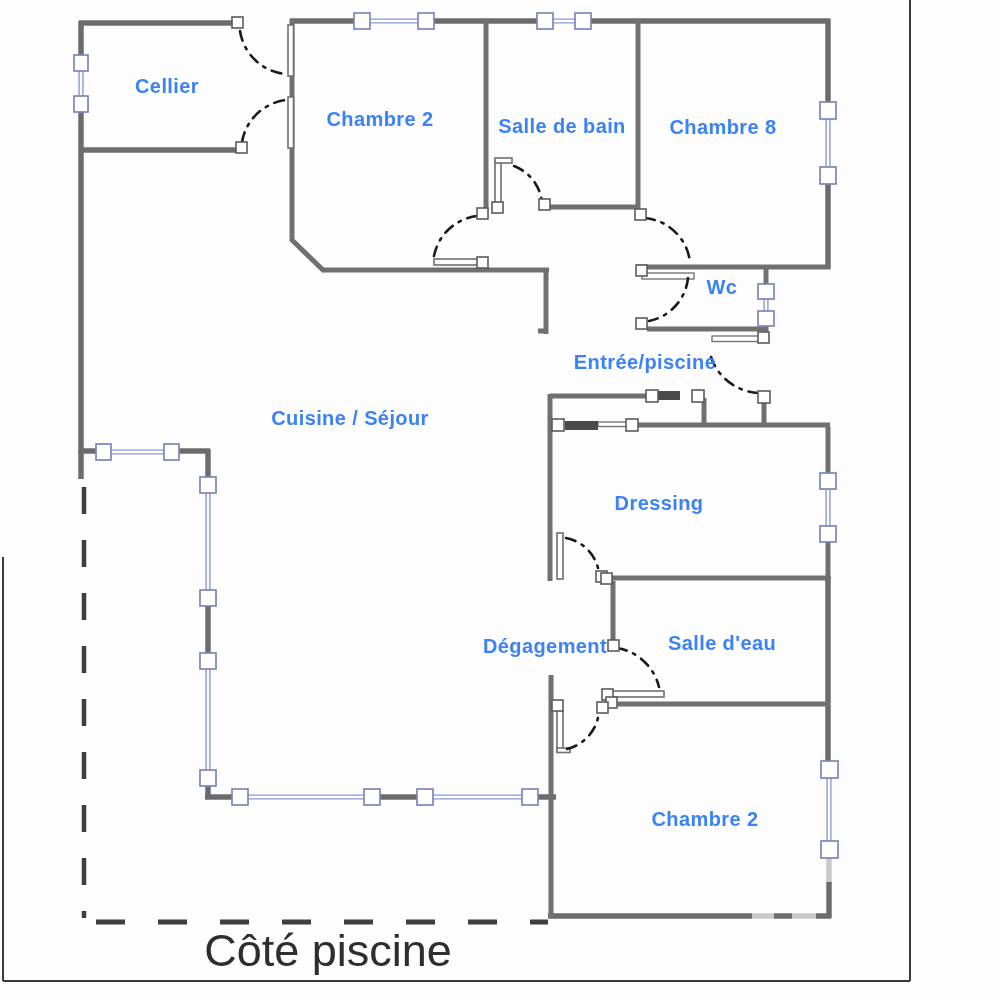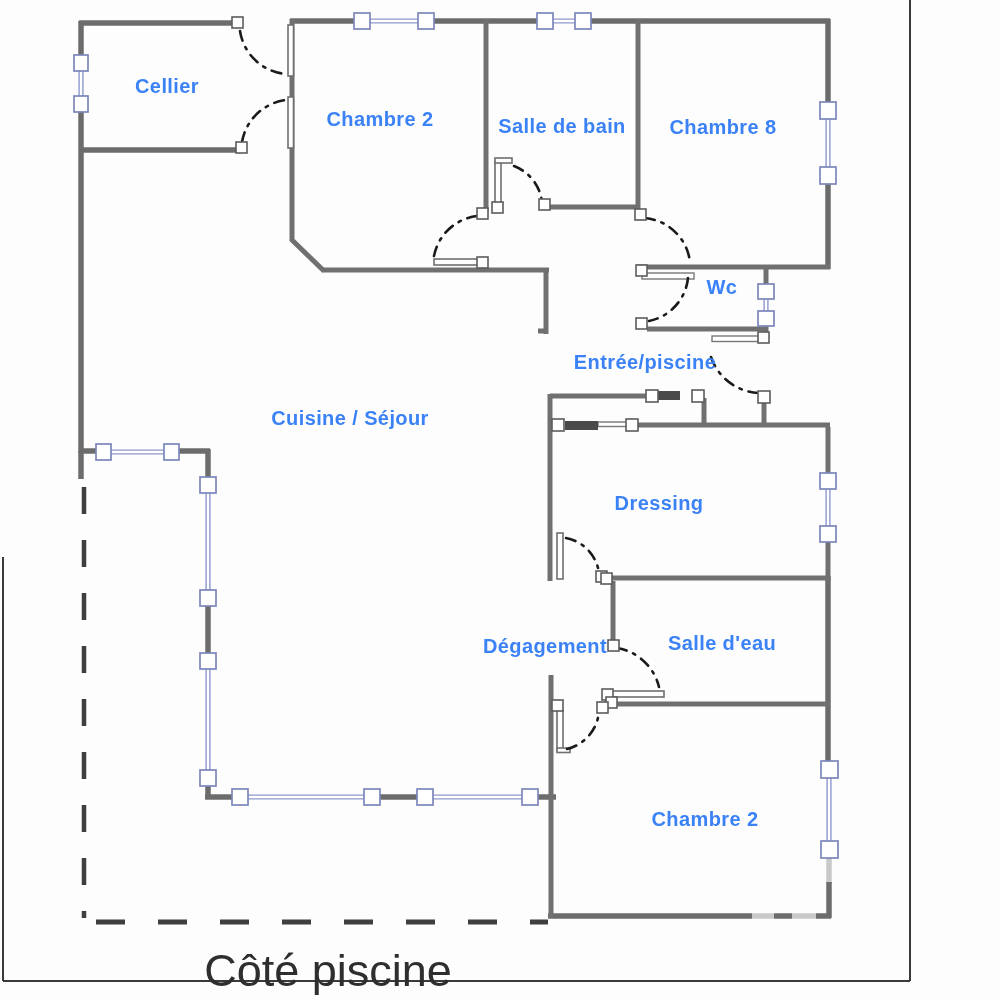--- a/index.html
+++ b/index.html
@@ -33,21 +33,20 @@
     position:absolute;
     transform:translate(-50%,-50%);
     font-weight:bold;font-size:20px;color:#3b82f6;
     white-space:nowrap;letter-spacing:0.4px;
   }
   .caption-label{
     position:absolute;
     transform:translate(-50%,-50%);
     font-weight:400;font-size:45px;color:#2e2e2e;
     white-space:nowrap;
-    margin-top:20px;
   }
 </style>
 </head>
 <body>
 
 <div id="stage">
 
   <svg id="plan-svg" width="1000" height="1000" viewBox="0 0 1000 1000">
 
     <g>

